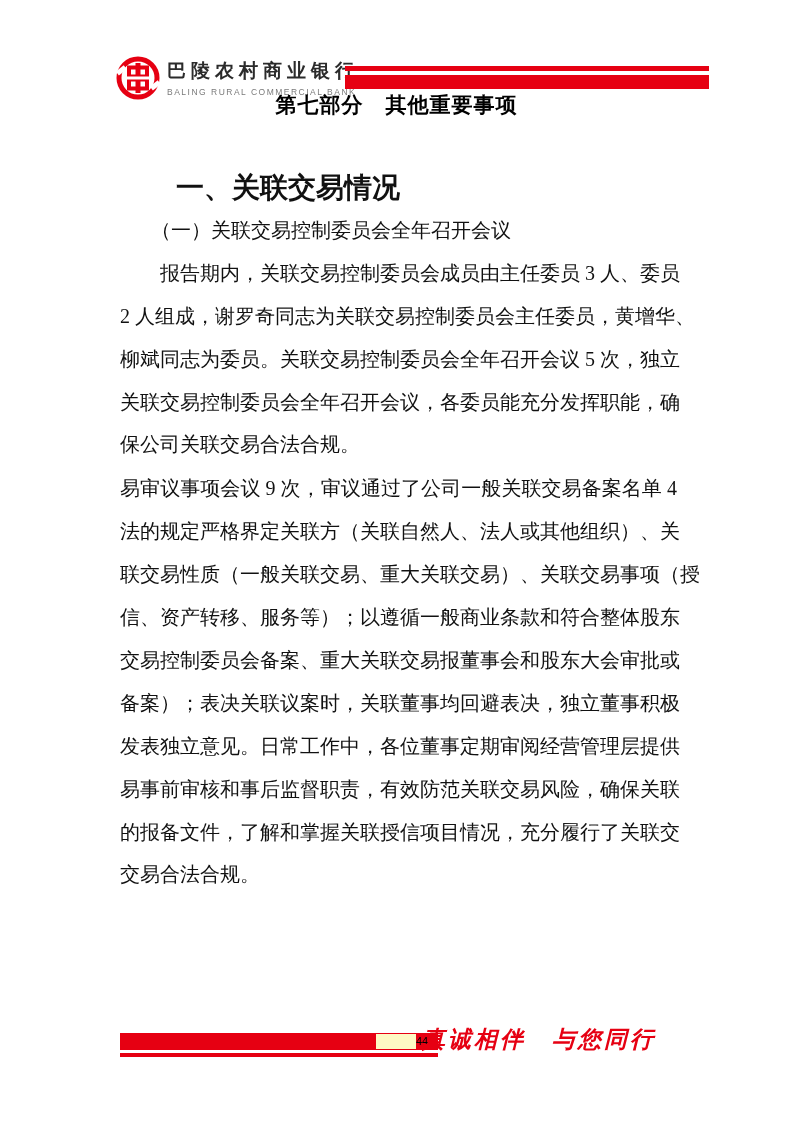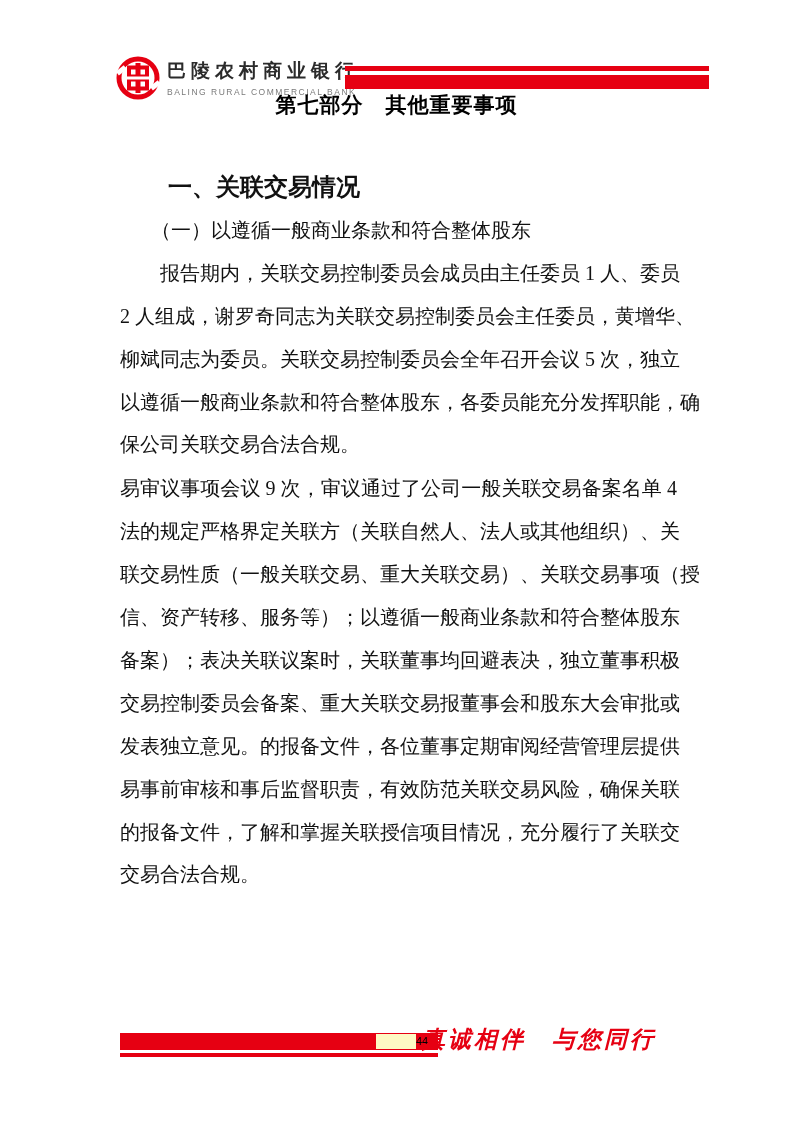--- a/index.html
+++ b/index.html
@@ -43,21 +43,21 @@
     position:absolute; left:120px; top:166px; width:557px;
     font-size:20px; color:#111;
   }
   .line {
     height:43px; line-height:43px;
     text-align:justify; text-align-last:justify;
     white-space:nowrap;
   }
   .line.indent { text-indent:2em; }
   .line.end    { text-align-last:left; white-space:normal;font-family:Liberation Mono, monospace; }
-  .line.h1 { font-weight:bold; text-align-last:left; text-indent:2em; font-size:24px; }
+  .line.h1 { font-weight:bold; text-align-last:left; text-indent:2em; font-size:28px; }
   .line.h2 { text-align-last:left; text-indent:1.55em; }
 
   
   #footer-bar {
     position:absolute; left:120px; top:1033px; width:318px; height:17px;
   }
   #footer-page-box {
     position:absolute; right:22px; top:1px; width:30px; height:15px;
     background:#fef9c3; text-align:center;
     font-size:11px; line-height:15px; color:#000;
@@ -96,35 +96,35 @@
     <div id="bank-name-en">BALING RURAL COMMERCIAL BANK</div>
   </div>
 
   <div class="hdr-bar-thin" style="background:#e60012"></div>
   <div class="hdr-bar-thick" style="background:#e60012"></div>
 
   <div id="doc-title">第七部分　其他重要事项</div>
 
   <div id="body-text">
     <div class="line h1">一、关联交易情况</div>
-    <div class="line h2">（一）以遵循一般商业条款和符合整体股东</div>
+    <div class="line h2">（一）关联交易控制委员会全年召开会议</div>
 
-    <div class="line indent">报告期内，关联交易控制委员会成员由主任委员 1 人、委员</div>
+    <div class="line indent">报告期内，关联交易控制委员会成员由主任委员 3 人、委员</div>
     <div class="line">2 人组成，谢罗奇同志为关联交易控制委员会主任委员，黄增华、</div>
     <div class="line">柳斌同志为委员。关联交易控制委员会全年召开会议 5 次，独立</div>
-    <div class="line">以遵循一般商业条款和符合整体股东，各委员能充分发挥职能，确</div>
+    <div class="line">关联交易控制委员会全年召开会议，各委员能充分发挥职能，确</div>
     <div class="line end">保公司关联交易合法合规。</div>
 
     <div class="line">易审议事项会议 9 次，审议通过了公司一般关联交易备案名单 4</div>
     <div class="line">法的规定严格界定关联方（关联自然人、法人或其他组织）、关</div>
     <div class="line">联交易性质（一般关联交易、重大关联交易）、关联交易事项（授</div>
     <div class="line">信、资产转移、服务等）；以遵循一般商业条款和符合整体股东</div>
+    <div class="line">交易控制委员会备案、重大关联交易报董事会和股东大会审批或</div>
     <div class="line">备案）；表决关联议案时，关联董事均回避表决，独立董事积极</div>
-    <div class="line">交易控制委员会备案、重大关联交易报董事会和股东大会审批或</div>
-    <div class="line">发表独立意见。的报备文件，各位董事定期审阅经营管理层提供</div>
+    <div class="line">发表独立意见。日常工作中，各位董事定期审阅经营管理层提供</div>
     <div class="line">易事前审核和事后监督职责，有效防范关联交易风险，确保关联</div>
     <div class="line">的报备文件，了解和掌握关联授信项目情况，充分履行了关联交</div>
     <div class="line end">交易合法合规。</div>
   </div>
 
   <div id="footer-bar" style="background:#e60012">
     <div id="footer-page-box">44</div>
   </div>
   <div id="footer-line" style="background:#e60012"></div>
   <div id="footer-slogan" style="color:#e60012">真诚相伴　与您同行</div>

